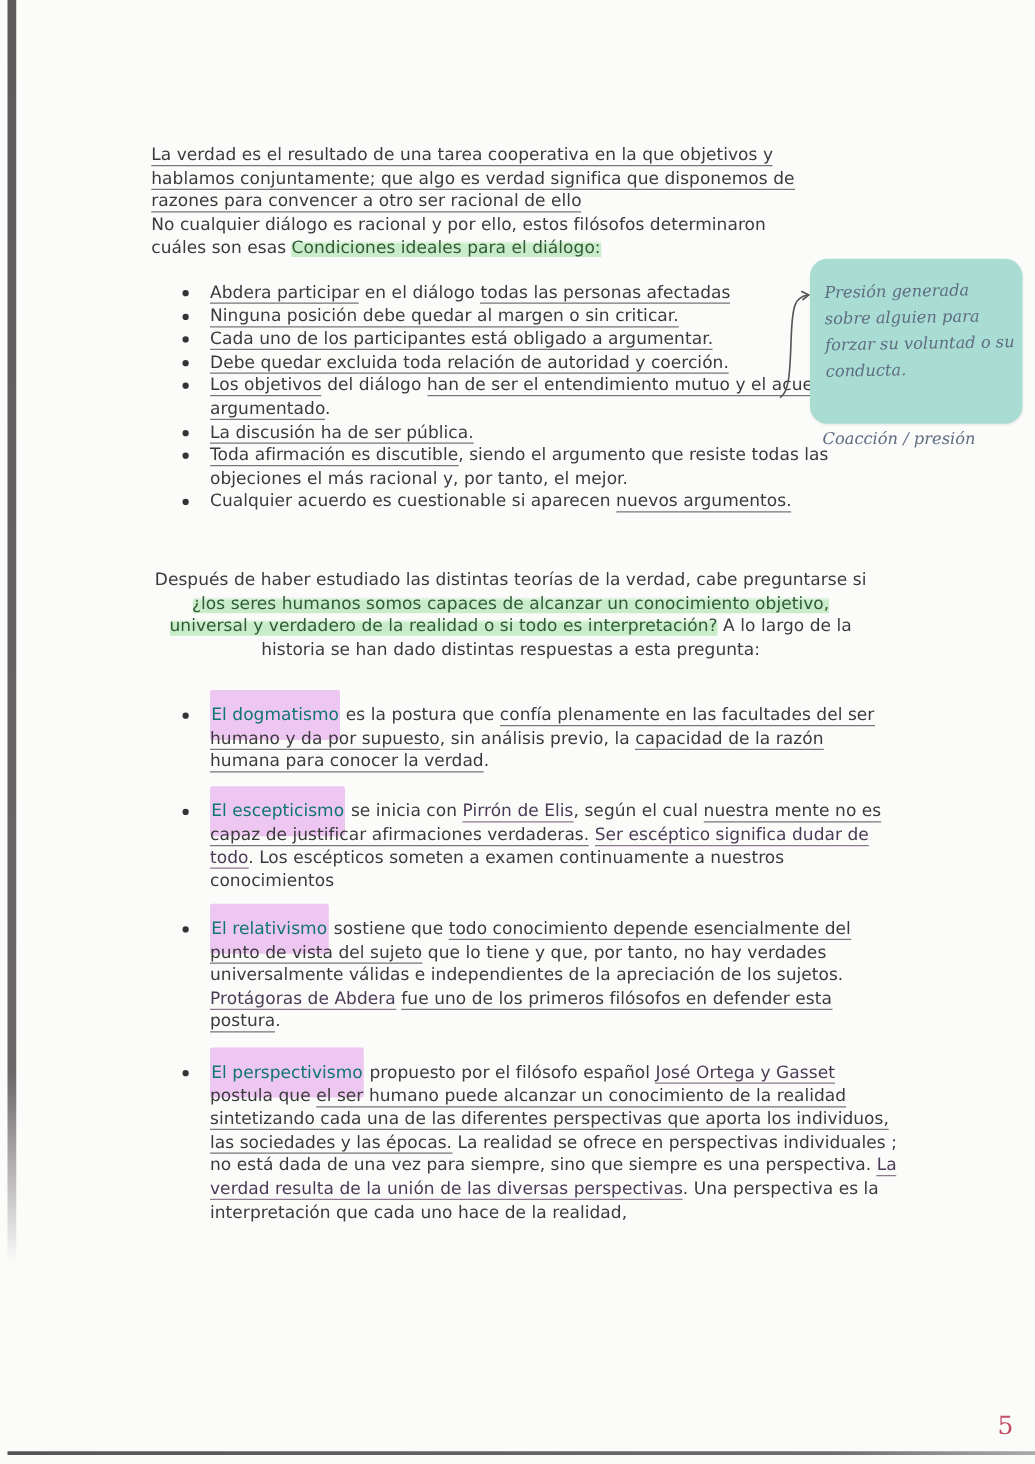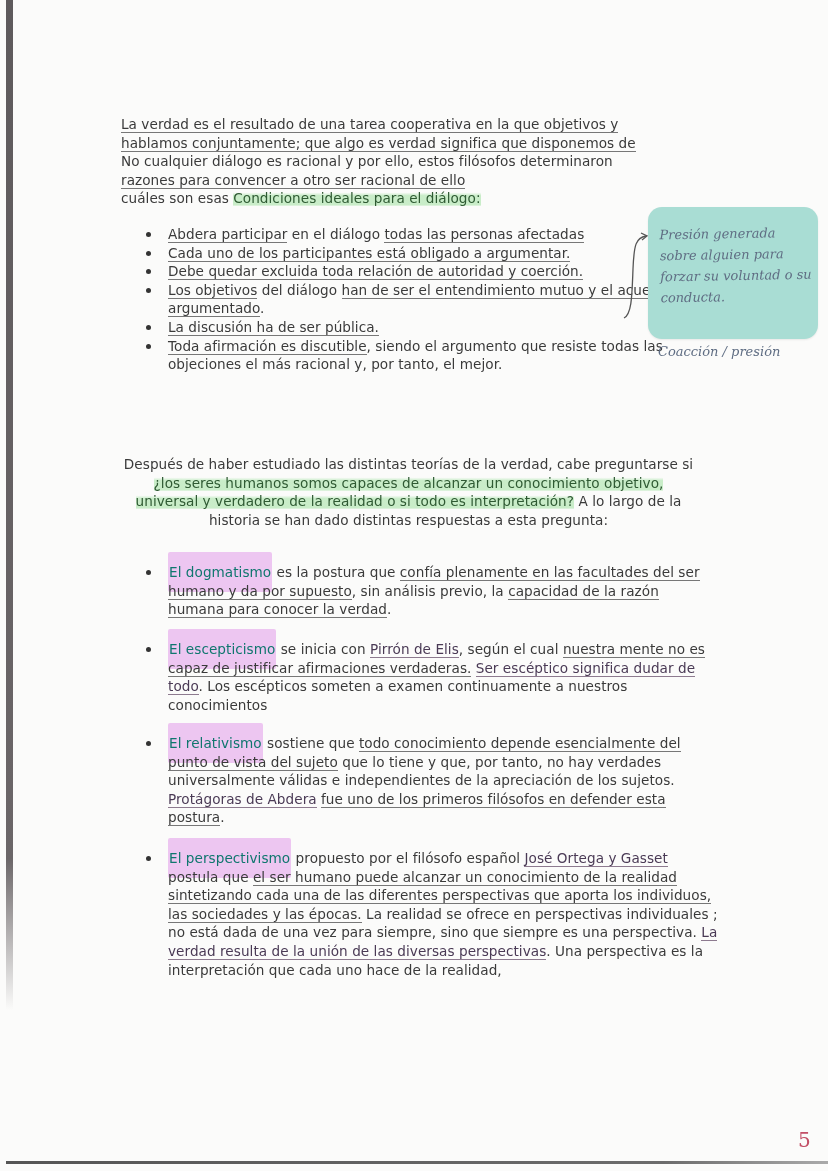--- a/index.html
+++ b/index.html
@@ -54,33 +54,35 @@
 <body>
 
 <div class="left-edge"></div>
 <div class="bottom-edge"></div>
 
 <div class="page">
 
   <div class="block txt" style="left:121px; top:115px; width:580px;">
     <div><span class="u">La verdad es el resultado de una tarea cooperativa en la que objetivos y</span></div>
     <div><span class="u">hablamos conjuntamente; que algo es verdad significa que disponemos de</span></div>
+    <div><span class="u">razones para convencer a otro ser racional de ello</span></div>
     <div>No cualquier diálogo es racional y por ello, estos filósofos determinaron</div>
-    <div><span class="u">razones para convencer a otro ser racional de ello</span></div>
     <div><span>cuáles son esas </span><span class="hl-green">Condiciones ideales para el diálogo:</span></div>
   </div>
 
   <div class="block txt" style="left:140px; top:225px; width:575px;">
     <ul class="bullets" id="conditions-list">
         <li><span class="u">Abdera participar</span><span> en el diálogo </span><span class="u">todas las personas afectadas</span></li>
+        <li><span class="u">Ninguna posición debe quedar al margen o sin criticar.</span></li>
         <li><span class="u">Cada uno de los participantes está obligado a argumentar.</span></li>
         <li><span class="u">Debe quedar excluida toda relación de autoridad y coerción.</span></li>
         <li><span class="u">Los objetivos</span><span> del diálogo </span><span class="u">han de ser el entendimiento mutuo y el acuerdo argumentado</span><span>.</span></li>
         <li><span class="u">La discusión ha de ser pública.</span></li>
         <li><span class="u">Toda afirmación es discutible</span><span>, siendo el argumento que resiste todas las objeciones el más racional y, por tanto, el mejor.</span></li>
+        <li><span>Cualquier acuerdo es cuestionable si aparecen </span><span class="u">nuevos argumentos.</span></li>
       </ul>
   </div>
 
   <svg class="arrow" width="44" height="100" viewBox="0 0 44 100">
     <path d="M18 94 C 26 90, 26 70, 27 45 C 28 20, 30 14, 40 12" fill="none" stroke="#555" stroke-width="1.3"></path>
     <path d="M35 9 L41 12 L36 16" fill="none" stroke="#555" stroke-width="1.3"></path>
   </svg>
 
   <div class="sticky">
     <div class="sticky-text">Presión generada sobre alguien para forzar su voluntad o su conducta.</div>

